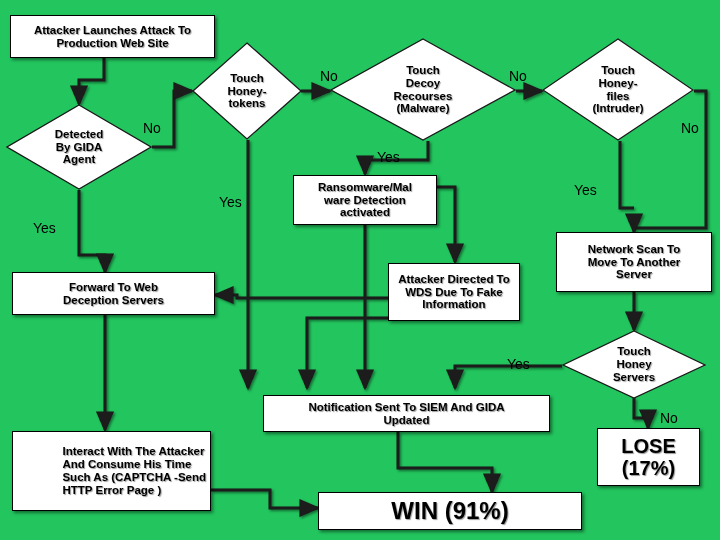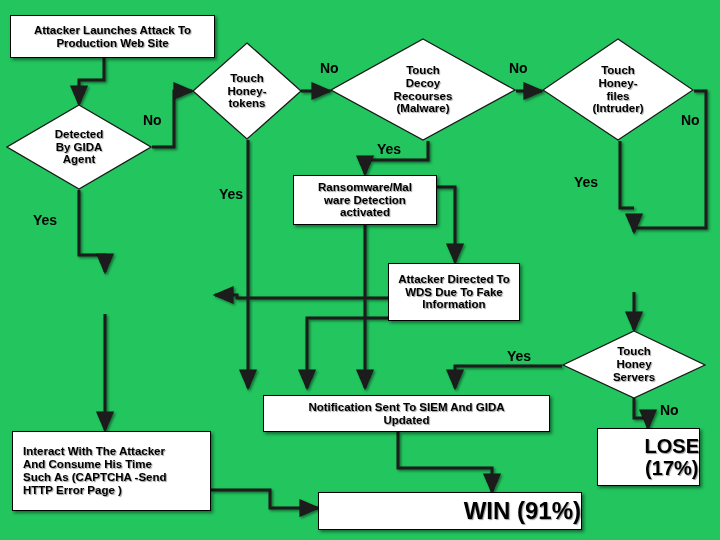--- a/index.html
+++ b/index.html
@@ -41,21 +41,20 @@
     font-size: 11.5px;
     padding: 2px 4px;
     z-index: 3;
   }
   .terminal {
     background: #ffffff;
     border: 1.5px solid #000000;
     box-shadow: 2px 2px 3px rgba(0,0,0,0.45);
     font-size: 22px;
     z-index: 3;
-    justify-content: flex-end;
   }
   .decision {
     z-index: 3;
     background: transparent;
     font-size: 11.5px;
   }
   .decision .dia-shape {
     position: absolute;
     left: 0; top: 0; right: 0; bottom: 0;
     z-index: 0;
@@ -67,25 +66,26 @@
     width: 86%;
     text-shadow: 1px 1px 1px rgba(0,0,0,0.35);
   }
   .process .proc-label,
   .terminal .term-label {
     text-shadow: 1px 1px 1px rgba(0,0,0,0.4);
   }
   .edge-label {
     position: absolute;
     font-family: "Liberation Sans", sans-serif;
-    font-weight: bold;
+    font-weight: normal;
     font-size: 14px;
     color: #000000;
     z-index: 4;
     white-space: nowrap;
+    margin-top: 8px;
   }
 </style>
 </head>
 <body>
 
 <div id="canvas">
 
   <svg id="wires" viewBox="0 0 720 540" xmlns="http://www.w3.org/2000/svg">
     <defs>
       <marker id="arrow" markerWidth="8" markerHeight="8" refX="6.2" refY="3" orient="auto" markerUnits="strokeWidth">
@@ -180,21 +180,30 @@
 files
 (Intruder)</span>
   </div>
 
   <div class="node process" style="left:293px; top:175px; width:144px; height:50px;align-items:center;">
     <span class="proc-label">Ransomware/Mal
 ware Detection
 activated</span>
   </div>
 
-
+  <div class="node process" style="left:556px; top:232px; width:156px; height:60px;">
+    <span class="proc-label">Network Scan To
+Move To Another
+Server</span>
+  </div>
+
+  <div class="node process" style="left:12px; top:272px; width:203px; height:43px;">
+    <span class="proc-label">Forward To Web
+Deception Servers</span>
+  </div>
 
   <div class="node process" style="left:388px; top:263px; width:132px; height:58px;text-align:center;">
     <span class="proc-label">Attacker Directed To
 WDS Due To Fake
 Information</span>
   </div>
 
   <div class="node decision" style="left:562px; top:330px; width:144px; height:69px;">
     <svg class="dia-shape" viewBox="0 0 144 69" preserveAspectRatio="none">
       <polygon points="72,1 143,35 72,68 1,35" fill="#ffffff" stroke="#1a1a1a" stroke-width="1.3"></polygon>
@@ -202,21 +211,21 @@
     <span class="dia-label">Touch
 Honey
 Servers</span>
   </div>
 
   <div class="node process" style="left:263px; top:395px; width:287px; height:37px;">
     <span class="proc-label">Notification Sent To SIEM And GIDA
 Updated</span>
   </div>
 
-  <div class="node process" style="left:12px; top:431px; width:199px; height:80px; justify-content:flex-start; text-align:left; padding-left:10px;">
+  <div class="node process" style="left:12px; top:431px; width:199px; height:80px; justify-content:flex-end; text-align:left; padding-left:10px;">
     <span class="proc-label">Interact  With The Attacker
 And Consume His Time
 Such As (CAPTCHA -Send
 HTTP Error Page )</span>
   </div>
 
   <div class="node terminal" style="left:597px; top:428px; width:103px; height:58px; font-size:20px;">
     <span class="term-label">LOSE
 (17%)</span>
   </div>

